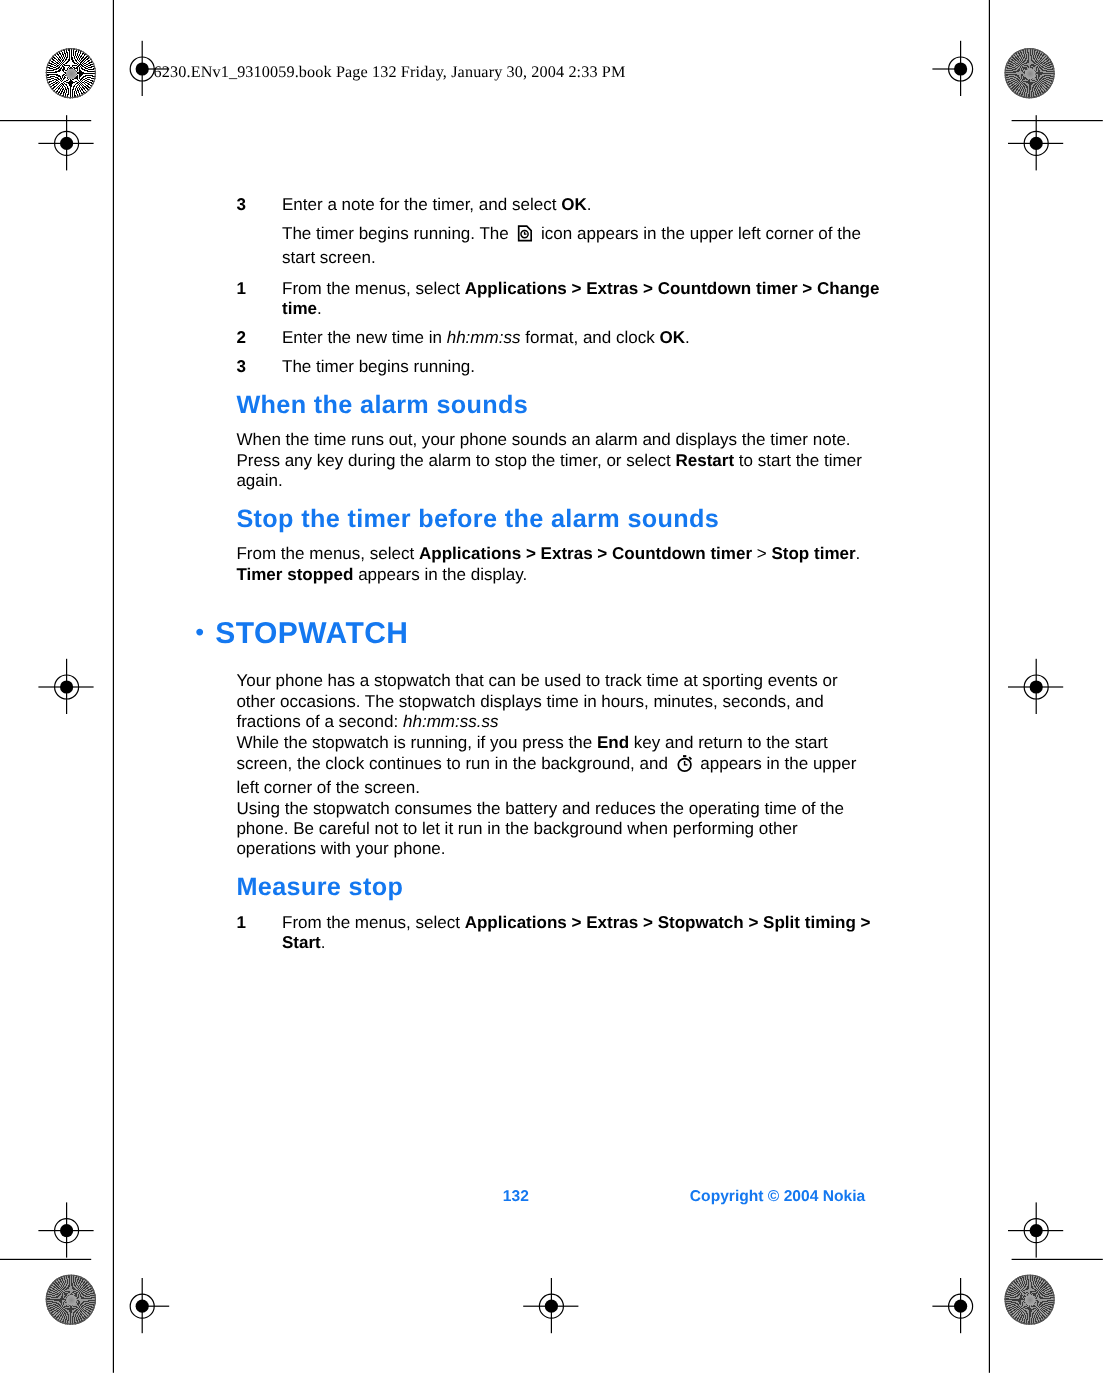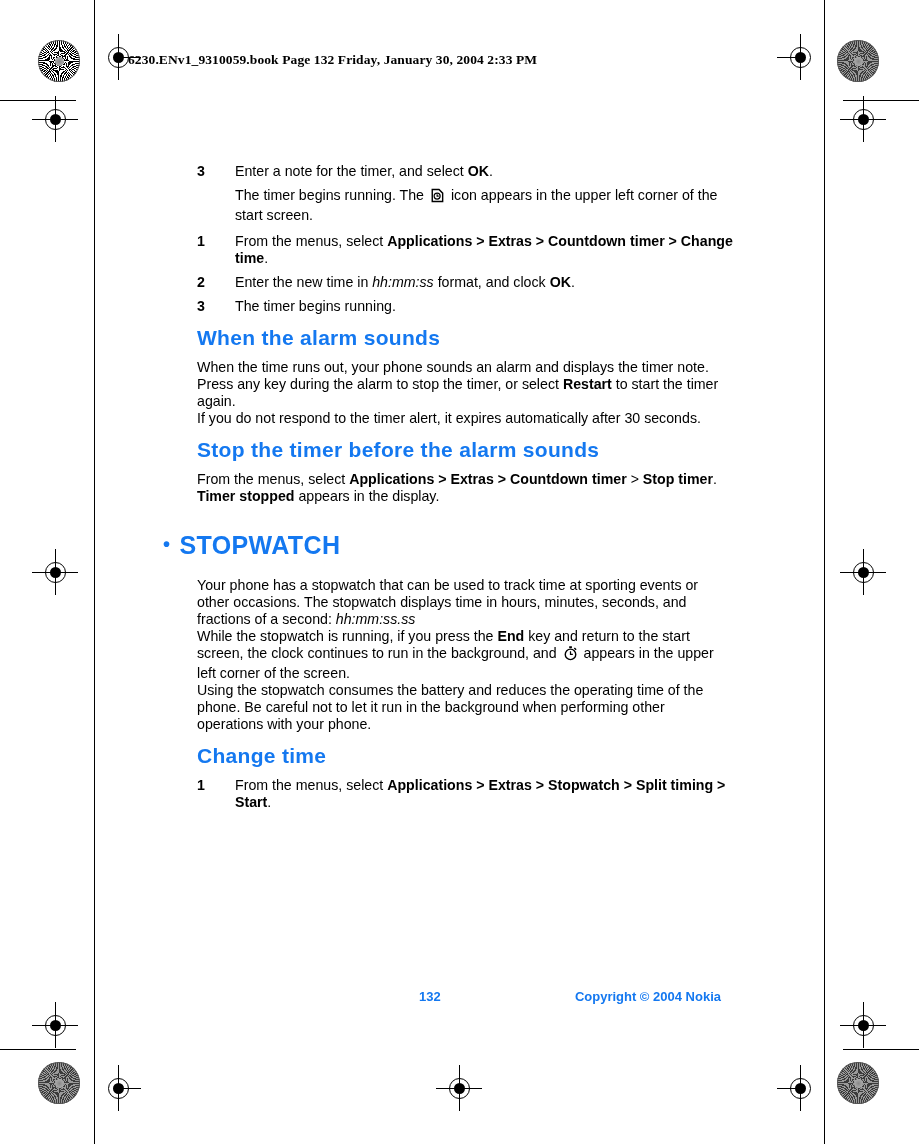--- a/index.html
+++ b/index.html
@@ -79,21 +79,20 @@
   
   .filestamp {
     position: absolute;
     left: 128px;
     top: 52px;
     font-family: "Liberation Serif", serif;
     font-size: 13.5px;
     color: #000;
     white-space: nowrap;
     letter-spacing: 0.1px;
-    font-weight: bold;
   }
 
   
   .content {
     position: absolute;
     left: 197px;
     top: 163px;
     width: 536px;
     font-size: 14.2px;
     line-height: 17px;
@@ -299,21 +298,20 @@
   </div>
 
   <div class="sub">The timer begins running.</div>
 
   <h2 class="head">When the alarm sounds</h2>
 
   <p class="para">When the time runs out, your phone sounds an alarm and displays the timer note.</p>
 
   <p class="para"><span>Press any key during the alarm to stop the timer, or select </span><b>Restart</b><span> to start the timer again.</span></p>
 
-  <p class="para">If you do not respond to the timer alert, it expires automatically after 30 seconds.</p>
 
   <h2 class="head">Stop the timer before the alarm sounds</h2>
 
   <p class="para"><span>From the menus, select </span><b>Applications &gt; Extras &gt; Countdown timer</b><span> &gt; </span><b>Stop timer</b><span>.</span></p>
 
   <p class="para"><b>Timer stopped</b><span> appears in the display.</span></p>
 
   <h1 class="chapter">
     <span class="bull">•</span>
     <span>STOPWATCH</span>
@@ -323,21 +321,21 @@
 
   <p class="para"><span>While the stopwatch is running, if you press the </span><b>End</b><span> key and return to the start screen, the clock continues to run in the background, and </span><span class="icon-inline"><svg width="15" height="16" viewBox="0 0 16 17">
           <circle cx="8" cy="10" r="5.6" fill="none" stroke="#000" stroke-width="1.5"></circle>
           <path d="M8 6.6v3.4h2.5" fill="none" stroke="#000" stroke-width="1.3"></path>
           <rect x="6.6" y="1.3" width="2.9" height="1.9" fill="#000"></rect>
           <path d="M12.1 3.1l1.9 1.9" stroke="#000" stroke-width="1.6"></path>
         </svg></span><span> appears in the upper left corner of the screen.</span></p>
 
   <p class="para">Using the stopwatch consumes the battery and reduces the operating time of the phone. Be careful not to let it run in the background when performing other operations with your phone.</p>
 
-  <h2 class="head">Change time</h2>
+  <h2 class="head">Measure stop</h2>
 
   <div class="numrow">
     <span class="num">1</span>
     <span><span>From the menus, select </span><b>Applications &gt; Extras &gt; Stopwatch &gt; Split timing &gt; Start</b><span>.</span></span>
   </div>
 
 </div>
 
 <div class="footer">
   <span class="pg">132</span>

